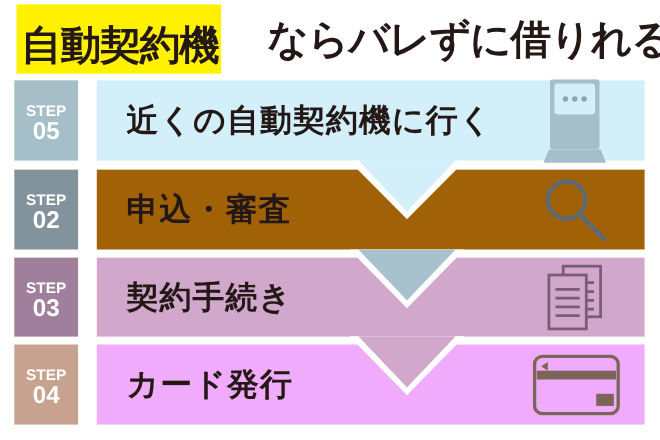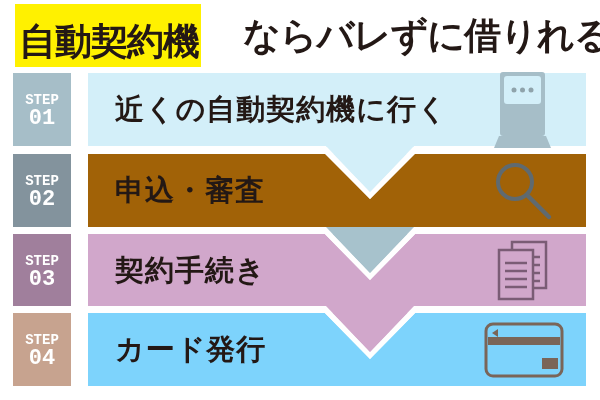--- a/index.html
+++ b/index.html
@@ -4,41 +4,41 @@
 <style>
   html, body { margin:0; padding:0; }
   body { width:600px; height:400px; background:#ffffff; position:relative; overflow:hidden;
          font-family:"DejaVu Sans", "Liberation Sans", sans-serif; color:#231815; }
   .headline { position:absolute; left:15px; top:10px; height:51px; display:flex; align-items:center;
               font-weight:bold; font-size:37px; letter-spacing:-1px; white-space:nowrap; }
   .headline .hl { background:#fff100; padding:12px 2px 0 4px; height:51px; line-height:51px; display:inline-block; }
   .headline .rest { padding-left:2px; line-height:51px;margin-left:40px; }
   .band { position:absolute; left:13px; width:573px; height:73px; }
   .badge { position:absolute; left:0; top:0; width:58px; height:100%; color:#fff;
-           font-family:Liberation Mono, monospace; font-weight:bold; text-align:center; }
+           font-family:Liberation Sans, sans-serif; font-weight:bold; text-align:center; }
   .badge .lbl { position:absolute; left:0; right:0; top:20px; font-size:14px; letter-spacing:0; line-height:14px; }
   .badge .num { position:absolute; left:0; right:0; top:35px; font-size:22px; line-height:22px; }
   .body { position:absolute; left:75px; top:0; right:0; height:100%;padding-left:16px; }
   .label { position:absolute; left:27px; top:0; height:100%; display:flex; align-items:center;
            font-size:29px; font-weight:bold; white-space:nowrap; letter-spacing:1px; }
   svg.chev { position:absolute; left:0; top:0; overflow:visible; pointer-events:none; }
   .icon { position:absolute; }
 </style>
 </head>
 <body>
 
 <div class="headline">
   <span class="hl">自動契約機</span>
     <span class="rest">ならバレずに借りれる</span>
 </div>
 
 <div class="band" style="top:73px;">
   <div class="badge" style="background:#a6bec8;">
     <div class="lbl">STEP</div>
-    <div class="num">01</div>
+    <div class="num">05</div>
   </div>
   <div class="body" style="background:#d3eff9;">
     <div class="label">近くの自動契約機に行く</div>
   </div>
 </div>
 
 <div class="band" style="top:154px;">
   <div class="badge" style="background:#83939d;">
     <div class="lbl">STEP</div>
     <div class="num">02</div>
@@ -56,21 +56,21 @@
   <div class="body" style="background:#d1a7cb;">
     <div class="label">契約手続き</div>
   </div>
 </div>
 
 <div class="band" style="top:313px;">
   <div class="badge" style="background:#c7a38f;">
     <div class="lbl">STEP</div>
     <div class="num">04</div>
   </div>
-  <div class="body" style="background:#7dd3fc;">
+  <div class="body" style="background:#f0abfc;">
     <div class="label">カード発行</div>
   </div>
 </div>
 
 <svg class="chev" width="600" height="400">
 
   <g>
     <polygon points="318,146 422,146 370,199" fill="#ffffff"></polygon>
     <polygon points="326,146 414,146 370,192" fill="#d3eff9"></polygon>
   </g>

